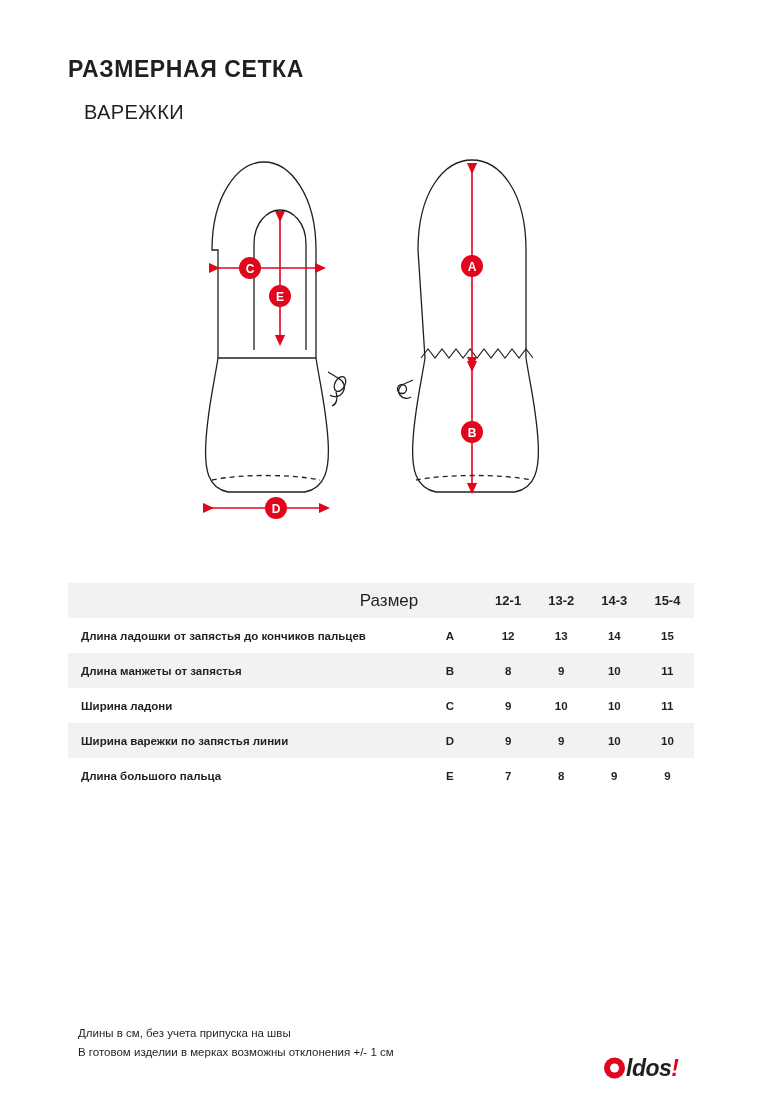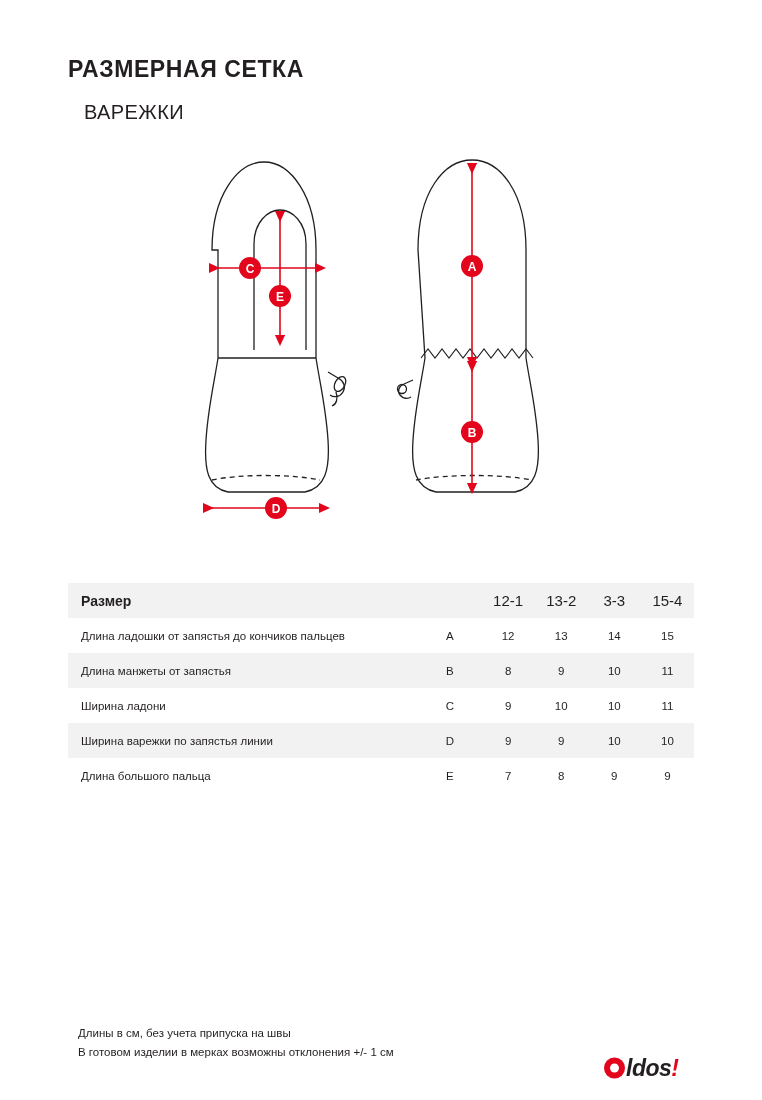--- a/index.html
+++ b/index.html
@@ -58,37 +58,38 @@
   }
   table.size-table tr.shaded td,
   table.size-table tr.shaded th {
     background: #f2f2f2;
   }
   table.size-table th,
   table.size-table td {
     padding: 0;
     height: 35px;
     vertical-align: middle;
-    font-weight: normal;
+    font-weight: bold;
     text-align: center;
     color: #231f20;
   }
   table.size-table th.hdr-label,
   table.size-table td.col-desc {
     text-align: left;
     padding-left: 13px;
     width: 330px;
   }
   table.size-table th.hdr-label {
+    font-weight: normal;
+    font-size: 17px;
+    text-align: right;
+  }
+  table.size-table th.hdr-val {
     font-weight: bold;
-    font-size: 14px;
-  }
-  table.size-table th.hdr-val {
-    font-weight: normal;
-    font-size: 15px;
+    font-size: 13px;
   }
   table.size-table td.col-letter,
   table.size-table th.col-letter-h {
     width: 62px;
   }
   table.size-table td.col-val,
   table.size-table th.hdr-val {
     width: 52px;
   }
   .footnotes {
@@ -238,21 +239,21 @@
     </svg>
   </div>
 
   <table class="size-table">
     <tbody>
       <tr class="shaded">
         <th class="hdr-label">Размер</th>
         <th class="col-letter-h"></th>
         <th class="hdr-val">12-1</th>
         <th class="hdr-val">13-2</th>
-        <th class="hdr-val">3-3</th>
+        <th class="hdr-val">14-3</th>
         <th class="hdr-val">15-4</th>
       </tr>
 
       <tr>
         <td class="col-desc">Длина ладошки от запястья до кончиков пальцев</td>
         <td class="col-letter">A</td>
         <td class="col-val">12</td>
         <td class="col-val">13</td>
         <td class="col-val">14</td>
         <td class="col-val">15</td>

